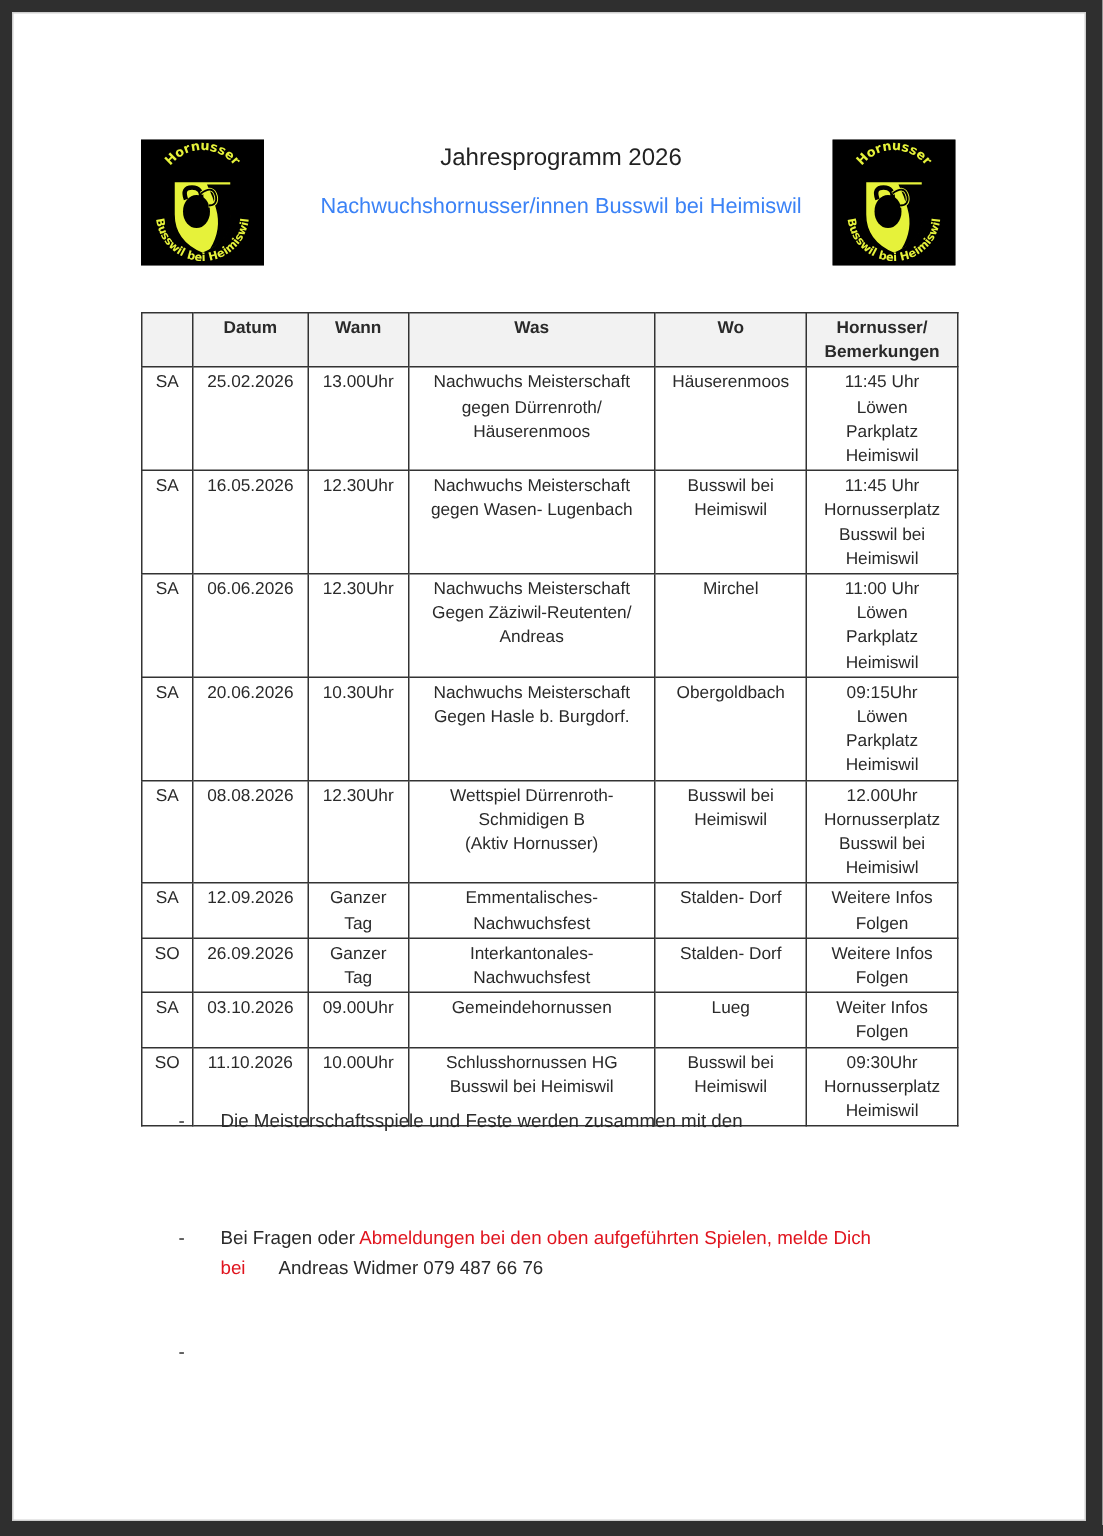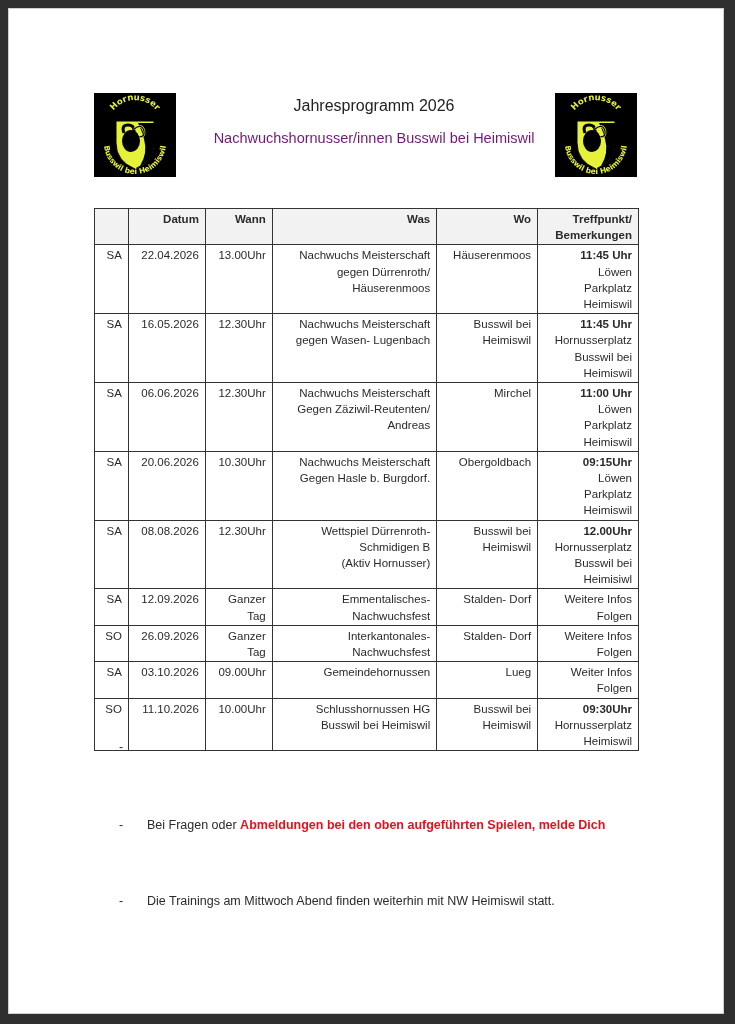--- a/index.html
+++ b/index.html
@@ -45,48 +45,48 @@
       font-size: 16px;
       color: #222;
     }
     .subtitle {
       position: absolute;
       left: 170px;
       width: 390px;
       text-align: center;
       top: 121px;
       font-size: 14.5px;
-      color: #701a75;
+      color: #3b82f6;
     }
 
     table.schedule {
       position: absolute;
       left: 85px;
       top: 199px;
       width: 545px;
       border-collapse: collapse;
       font-size: 11.5px;
       line-height: 16.2px;
       color: #2a2a2a;
     }
     table.schedule th, table.schedule td {
       border: 1.5px solid #333;
       padding: 2px 6px 1px 6px;
       vertical-align: top;
-      text-align: right;
+      text-align: center;
     }
     table.schedule thead tr { background: #f2f2f2; }
     table.schedule th { font-weight: bold; }
     col.c-day { width: 34px; }
     col.c-date { width: 77px; }
     col.c-time { width: 67px; }
     col.c-what { width: 165px; }
     col.c-where { width: 101px; }
     col.c-meet { width: 101px; }
-    .meet-time { font-weight: bold; display: block; }
+    .meet-time { font-weight: normal; display: block; }
     .line { display: block; }
 
     .notes {
       position: absolute;
       left: 110px;
       width: 540px;
       font-size: 12.5px;
       line-height: 20px;
       color: #2a2a2a;
     }
@@ -99,21 +99,21 @@
       position: absolute;
       left: 0;
       top: 0;
       width: 18px;
     }
     .note-text {
       position: absolute;
       left: 28px;
       width: 500px;
     }
-    .red { color: #e0141e; font-weight: bold; }
+    .red { color: #e0141e; font-weight: normal; }
     .contact-gap { display: inline-block; width: 22px; }
   </style>
 </head>
 <body>
 
 <div class="page">
 
   <div class="logo logo-left">
     <svg viewBox="0 0 82 84">
       <rect x="0" y="0" width="82" height="84" fill="#000"></rect>
@@ -171,29 +171,29 @@
         <col class="c-meet">
     </colgroup>
     <thead>
       <tr>
         <th></th>
         <th>Datum</th>
         <th>Wann</th>
         <th>Was</th>
         <th>Wo</th>
         <th>
-          <span class="line">Treffpunkt/</span>
+          <span class="line">Hornusser/</span>
           <span class="line">Bemerkungen</span>
         </th>
       </tr>
     </thead>
     <tbody id="schedule-body">
         <tr>
           <td>SA</td>
-          <td>22.04.2026</td>
+          <td>25.02.2026</td>
           <td>13.00Uhr</td>
           <td>
             <span class="line">Nachwuchs Meisterschaft</span>
             <span class="line">gegen Dürrenroth/</span>
             <span class="line">Häuserenmoos</span>
           </td>
           <td>
             <span class="line">Häuserenmoos</span>
           </td>
           <td>
@@ -344,33 +344,36 @@
             <span class="line">Heimiswil</span>
           </td>
         </tr>
       </tbody>
   </table>
 
   <div class="notes">
     <div class="note" style="top:728px;">
       <span class="dash">-</span>
       <div class="note-text">
+        <span class="line">Die Meisterschaftsspiele und Feste werden zusammen mit den</span>
       </div>
     </div>
 
     <div class="note" style="top:806px;">
       <span class="dash">-</span>
       <div class="note-text">
         <span class="line">
           <span>Bei Fragen oder </span><span class="red">Abmeldungen bei den oben aufgeführten Spielen, melde Dich</span>
         </span>
+        <span class="line">
+          <span class="red">bei</span><span class="contact-gap"></span><span>Andreas Widmer 079 487 66 76</span>
+        </span>
       </div>
     </div>
 
     <div class="note" style="top:882px;">
       <span class="dash">-</span>
       <div class="note-text">
-        <span class="line">Die Trainings am Mittwoch Abend finden weiterhin mit NW Heimiswil statt.</span>
       </div>
     </div>
   </div>
 
 </div>
 
 </body></html>

